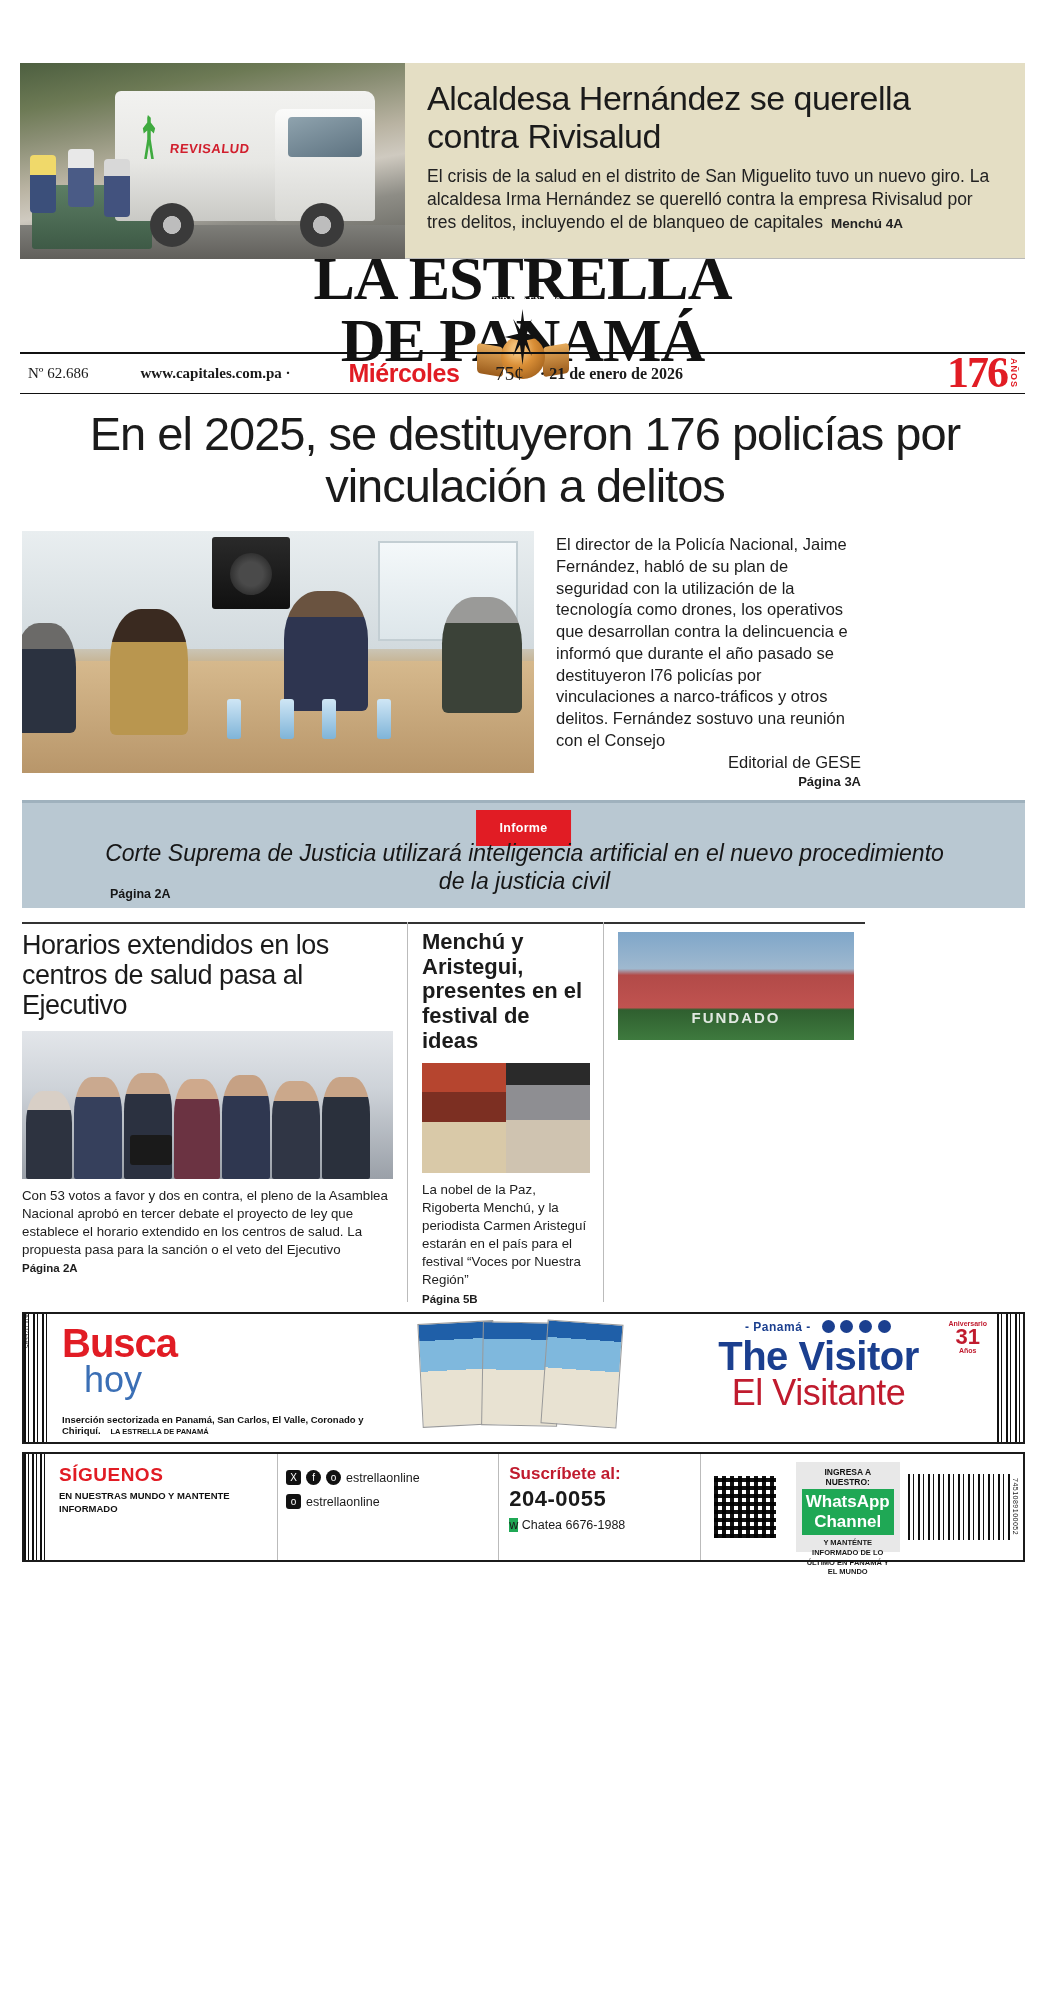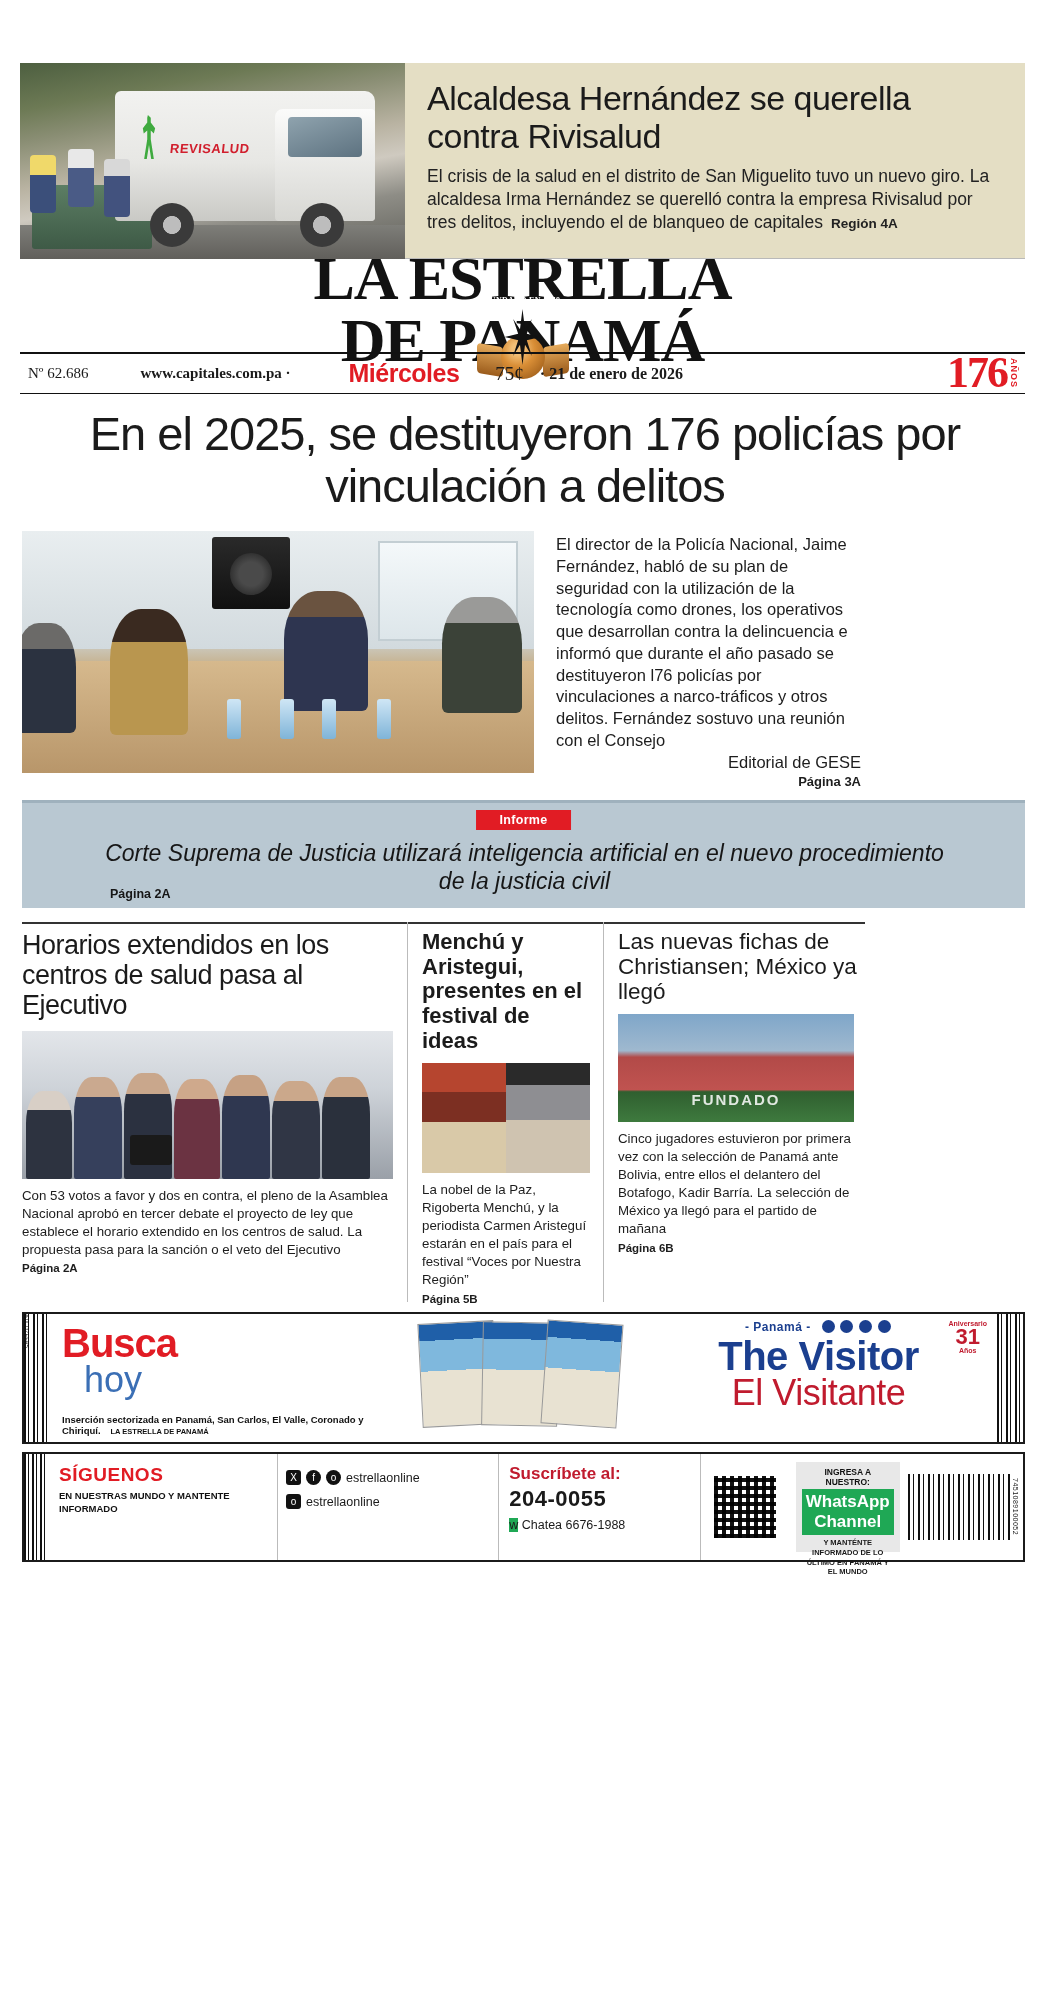--- a/index.html
+++ b/index.html
@@ -163,21 +163,21 @@
   .lead-page { font-weight:bold; font-size:13px; }
 
   
   .informe {
     position:absolute; left:22px; top:800px; width:1003px; height:108px;
     background:#b9c8d2; border-top:3px solid #9fb1bd;
   }
   .informe-tag {
     position:absolute; left:50%; transform:translateX(-50%); top:7px;
     background:#e11c24; color:#fff; font-weight:bold; font-size:12.5px;
-    padding:3px 24px; letter-spacing:.3px;
+    padding:11px 24px; letter-spacing:.3px;
   }
   .informe-text {
     position:absolute; left:70px; top:36px; width:865px; text-align:center;
     font-style:italic; font-size:23px; line-height:1.22; color:#161616;
   }
   .informe-page {
     position:absolute; left:88px; top:84px; font-weight:bold; font-size:12.5px; color:#161616;
   }
 
   
@@ -288,21 +288,21 @@
       <div class="rev-logo">REVISALUD</div>
       <div class="wheel1"></div>
       <div class="wheel2"></div>
       <div class="worker w1"></div>
       <div class="worker w2"></div>
       <div class="worker w3"></div>
     </div>
     <div class="tb-text">
       <div class="tb-headline">Alcaldesa Hernández se querella contra Rivisalud</div>
       <div class="tb-deck">
-        <span>El crisis de la salud en el distrito de San Miguelito tuvo un nuevo giro. La alcaldesa Irma Hernández se querelló contra la empresa Rivisalud por tres delitos, incluyendo el de blanqueo de capitales</span><span class="tb-page">Región 4A</span>
+        <span>El crisis de la salud en el distrito de San Miguelito tuvo un nuevo giro. La alcaldesa Irma Hernández se querelló contra la empresa Rivisalud por tres delitos, incluyendo el de blanqueo de capitales</span><span class="tb-page">Menchú 4A</span>
       </div>
     </div>
   </div>
 
   <div class="masthead">
     <div class="mh-left">LA ESTRELLA</div>
     <div class="mh-emblem">
       <div class="wingl"></div>
       <div class="wingr"></div>
       <div class="globe"></div>
@@ -382,27 +382,22 @@
         <div class="half h2"></div>
       </div>
       <div class="col-body">
         <span>La nobel de la Paz, Rigoberta Menchú, y la periodista Carmen Aristeguí estarán en el país para el festival “Voces por Nuestra Región”</span>
         <span class="col-page">Página 5B</span>
       </div>
     </div>
 
     <div class="col col-c">
       <div class="col-sep-top"></div>
-      <div class="ch-c">Las nuevas fichas de Christiansen; México ya llegó</div>
       <div class="ph-c">
         <div class="amistoso">FUNDADO</div>
-      </div>
-      <div class="col-body">
-        <span>Cinco jugadores estuvieron por primera vez con la selección de Panamá ante Bolivia, entre ellos el delantero del Botafogo, Kadir Barría. La selección de México ya llegó para el partido de mañana</span>
-        <span class="col-page">Página 6B</span>
       </div>
     </div>
   </div>
 
   <div class="adband">
     <div class="ad-barcode-l">
       <span class="vt">ATCDZFFA5</span>
     </div>
     <div class="ad-left">
       <div class="ad-busca">Busca</div>

